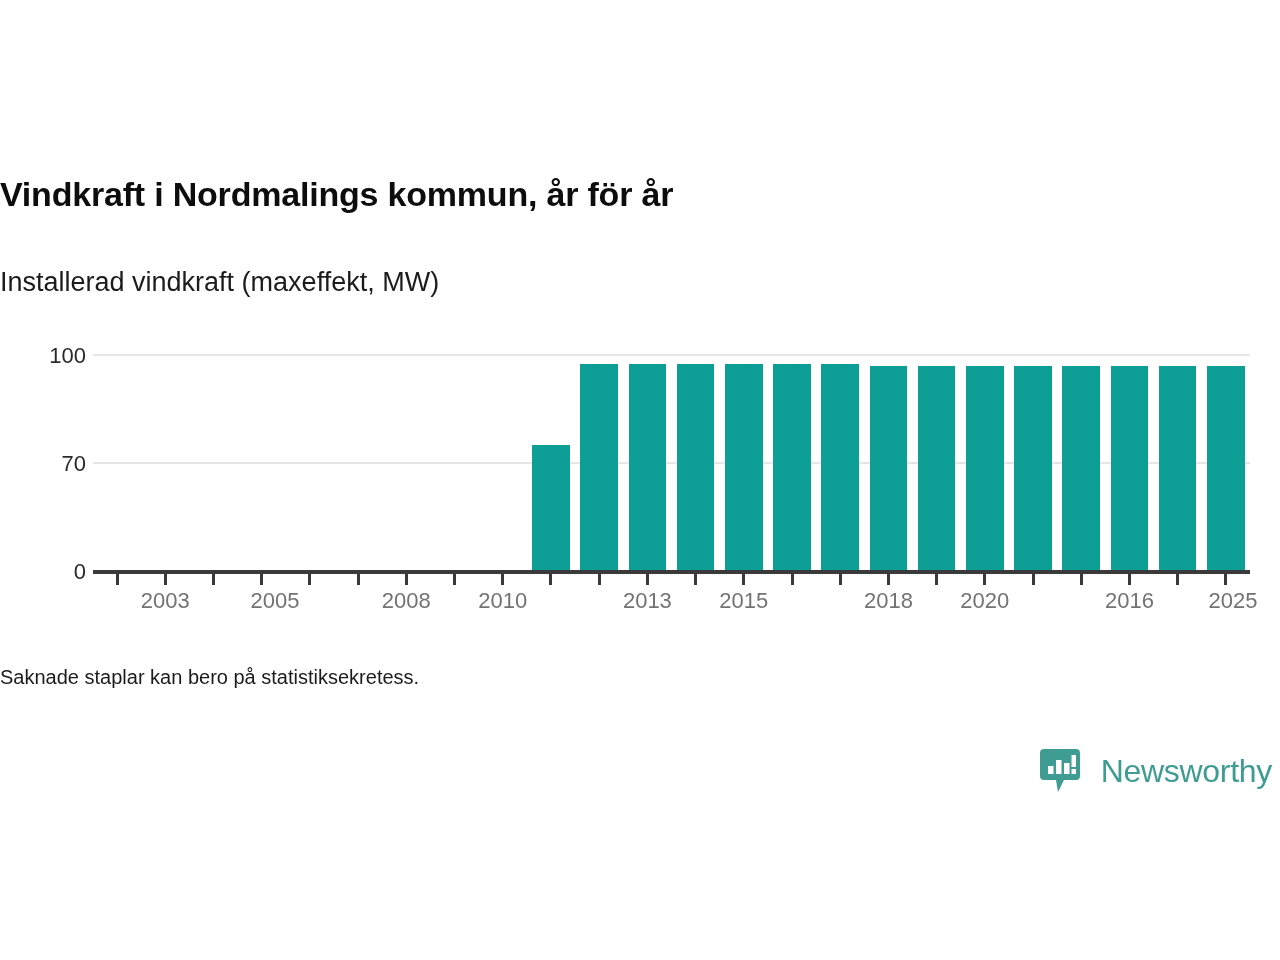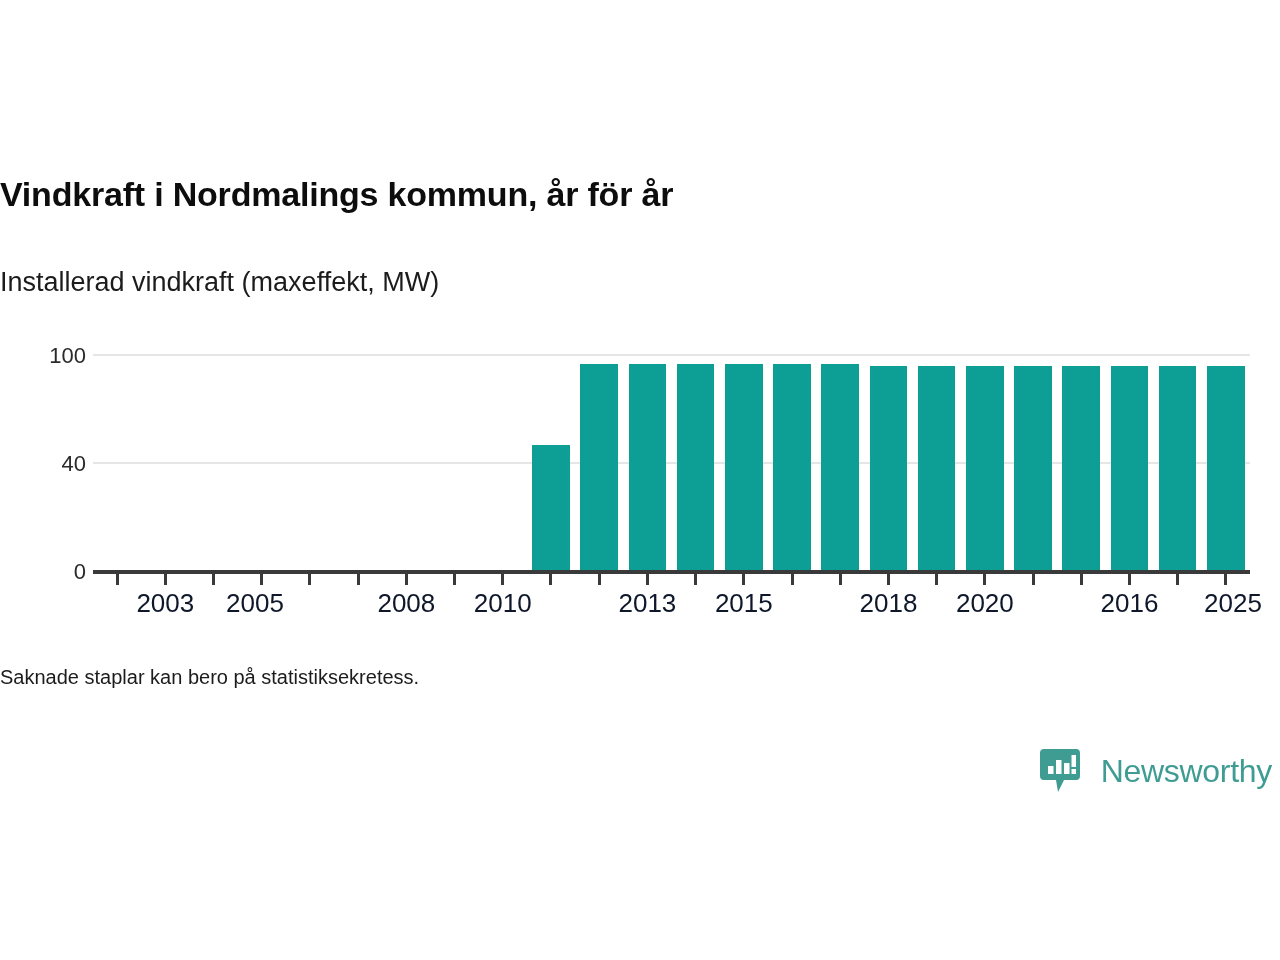--- a/index.html
+++ b/index.html
@@ -120,22 +120,22 @@
   .xtick {
     position: absolute;
     top: 0;
     width: 3px;
     height: 11px;
     background: #3a3a3a;
   }
   .xlabel {
     position: absolute;
     top: 14px;
-    font-size: 26px;
-    color: #0f172a;
+    font-size: 22px;
+    color: #737373;
     transform: translateX(-50%);
     white-space: nowrap;
   }
 
   
   .footnote {
     position: absolute;
     left: 0px;
     top: 666px;
     font-size: 20px;
@@ -168,21 +168,21 @@
 <body>
 
 <div class="page">
 
   <div class="chart-title">Vindkraft i Nordmalings kommun, år för år</div>
   <div class="chart-subtitle">Installerad vindkraft (maxeffekt, MW)</div>
 
   <div class="plot-wrap">
 
     <div class="ytick-label ytick-100">100</div>
-    <div class="ytick-label ytick-50">40</div>
+    <div class="ytick-label ytick-50">70</div>
     <div class="ytick-label ytick-0">0</div>
 
     <div class="plot-area">
       <div class="gridline g100"></div>
       <div class="gridline g50"></div>
       <div class="bars" id="bars-layer">
           <div class="bar" title="2011: 58" style="left: 439.178px; width: 37.6025px; height: 125.28px; background: rgb(13, 158, 150);"></div>
           <div class="bar" title="2012: 95.5" style="left: 487.386px; width: 37.6025px; height: 206.28px; background: rgb(13, 158, 150);"></div>
           <div class="bar" title="2013: 95.5" style="left: 535.595px; width: 37.6025px; height: 206.28px; background: rgb(13, 158, 150);"></div>
           <div class="bar" title="2014: 95.5" style="left: 583.803px; width: 37.6025px; height: 206.28px; background: rgb(13, 158, 150);"></div>
@@ -200,21 +200,21 @@
         </div>
     </div>
 
     <div class="axis-line"></div>
     <div class="xticks" id="xticks-layer">
         <div class="xtick" style="left: 115.604px;"></div>
         <div class="xtick" style="left: 163.812px;"></div>
         <div class="xlabel" style="left: 165.312px;">2003</div>
         <div class="xtick" style="left: 212.021px;"></div>
         <div class="xtick" style="left: 260.229px;"></div>
-        <div class="xlabel" style="left: 255px;">2005</div>
+        <div class="xlabel" style="left: 275px;">2005</div>
         <div class="xtick" style="left: 308.438px;"></div>
         <div class="xtick" style="left: 356.646px;"></div>
         <div class="xtick" style="left: 404.854px;"></div>
         <div class="xlabel" style="left: 406.354px;">2008</div>
         <div class="xtick" style="left: 453.062px;"></div>
         <div class="xtick" style="left: 501.271px;"></div>
         <div class="xlabel" style="left: 502.771px;">2010</div>
         <div class="xtick" style="left: 549.479px;"></div>
         <div class="xtick" style="left: 597.688px;"></div>
         <div class="xtick" style="left: 645.896px;"></div>

